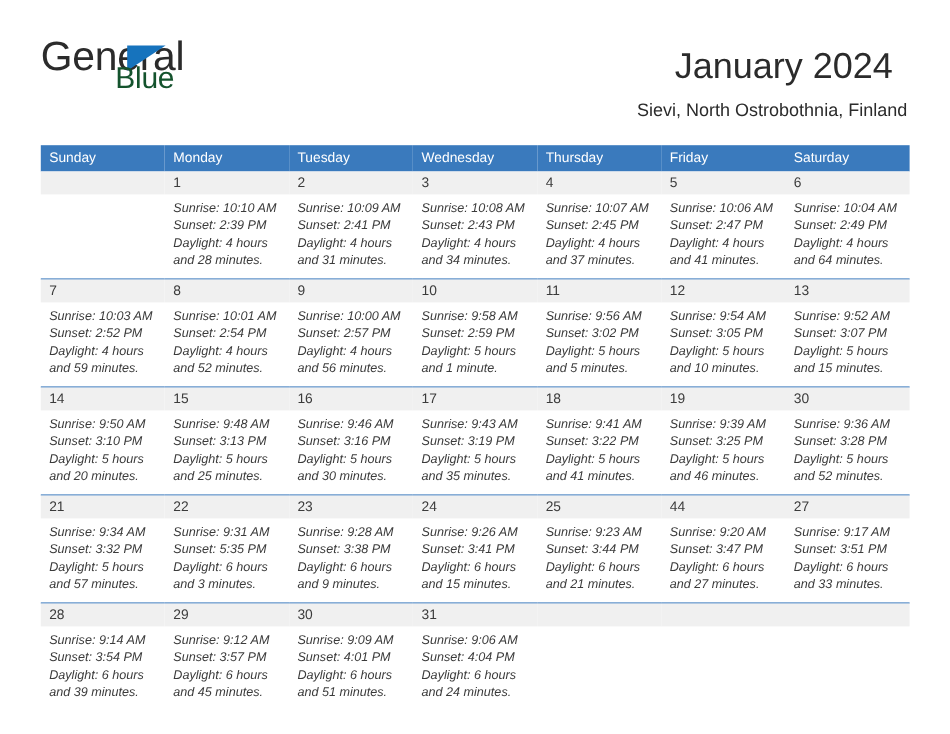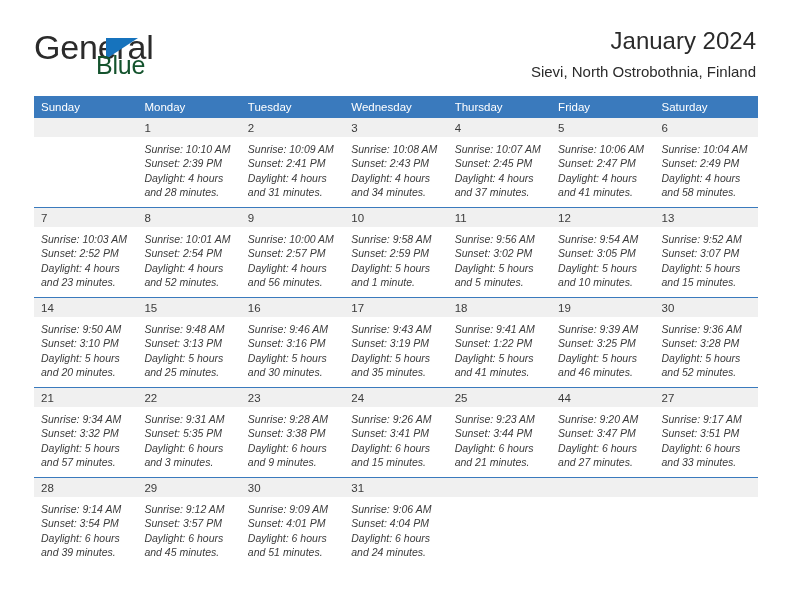--- a/index.html
+++ b/index.html
@@ -53,39 +53,39 @@
     font-size: 25px;
     color: #14532d;
     letter-spacing: -0.2px;
   }
 
   .title-block {
     text-align: right;
     padding-top: 2px;
   }
   .cal-title {
-    font-size: 24px;
+    font-size: 30px;
     color: #2b2b2b;
     line-height: 1.08;
     font-weight: normal;
-    margin: 0;
+    margin: 12px;
   }
   .cal-subtitle {
     font-size: 15px;
     color: #2b2b2b;
     margin: 9px 0 0 0;
     font-weight: normal;
     text-align: center;
   }
 
   
   .cal-wrap {
     position: absolute;
     left: 34px;
-    top: 96px;
+    top: 121px;
     width: 724px;
   }
   table.cal {
     width: 724px;
     border-collapse: collapse;
     table-layout: fixed;
   }
   table.cal th {
     background: #3a7abd;
     color: #ffffff;
@@ -231,34 +231,34 @@
                 </div>
               </div>
             </td>
             <td>
               <div class="cell-inner">
                 <div class="daynum-band">6</div>
                 <div class="cell-lines">
                   <div>Sunrise: 10:04 AM</div>
                   <div>Sunset: 2:49 PM</div>
                   <div>Daylight: 4 hours</div>
-                  <div>and 58 minutes.</div>
+                  <div>and 64 minutes.</div>
                 </div>
               </div>
             </td>
           </tr>
           <tr class="week-row">
             <td>
               <div class="cell-inner">
                 <div class="daynum-band">7</div>
                 <div class="cell-lines">
                   <div>Sunrise: 10:03 AM</div>
                   <div>Sunset: 2:52 PM</div>
                   <div>Daylight: 4 hours</div>
-                  <div>and 23 minutes.</div>
+                  <div>and 59 minutes.</div>
                 </div>
               </div>
             </td>
             <td>
               <div class="cell-inner">
                 <div class="daynum-band">8</div>
                 <div class="cell-lines">
                   <div>Sunrise: 10:01 AM</div>
                   <div>Sunset: 2:54 PM</div>
                   <div>Daylight: 4 hours</div>
@@ -365,21 +365,21 @@
                   <div>Daylight: 5 hours</div>
                   <div>and 35 minutes.</div>
                 </div>
               </div>
             </td>
             <td>
               <div class="cell-inner">
                 <div class="daynum-band">18</div>
                 <div class="cell-lines">
                   <div>Sunrise: 9:41 AM</div>
-                  <div>Sunset: 1:22 PM</div>
+                  <div>Sunset: 3:22 PM</div>
                   <div>Daylight: 5 hours</div>
                   <div>and 41 minutes.</div>
                 </div>
               </div>
             </td>
             <td>
               <div class="cell-inner">
                 <div class="daynum-band">19</div>
                 <div class="cell-lines">
                   <div>Sunrise: 9:39 AM</div>

